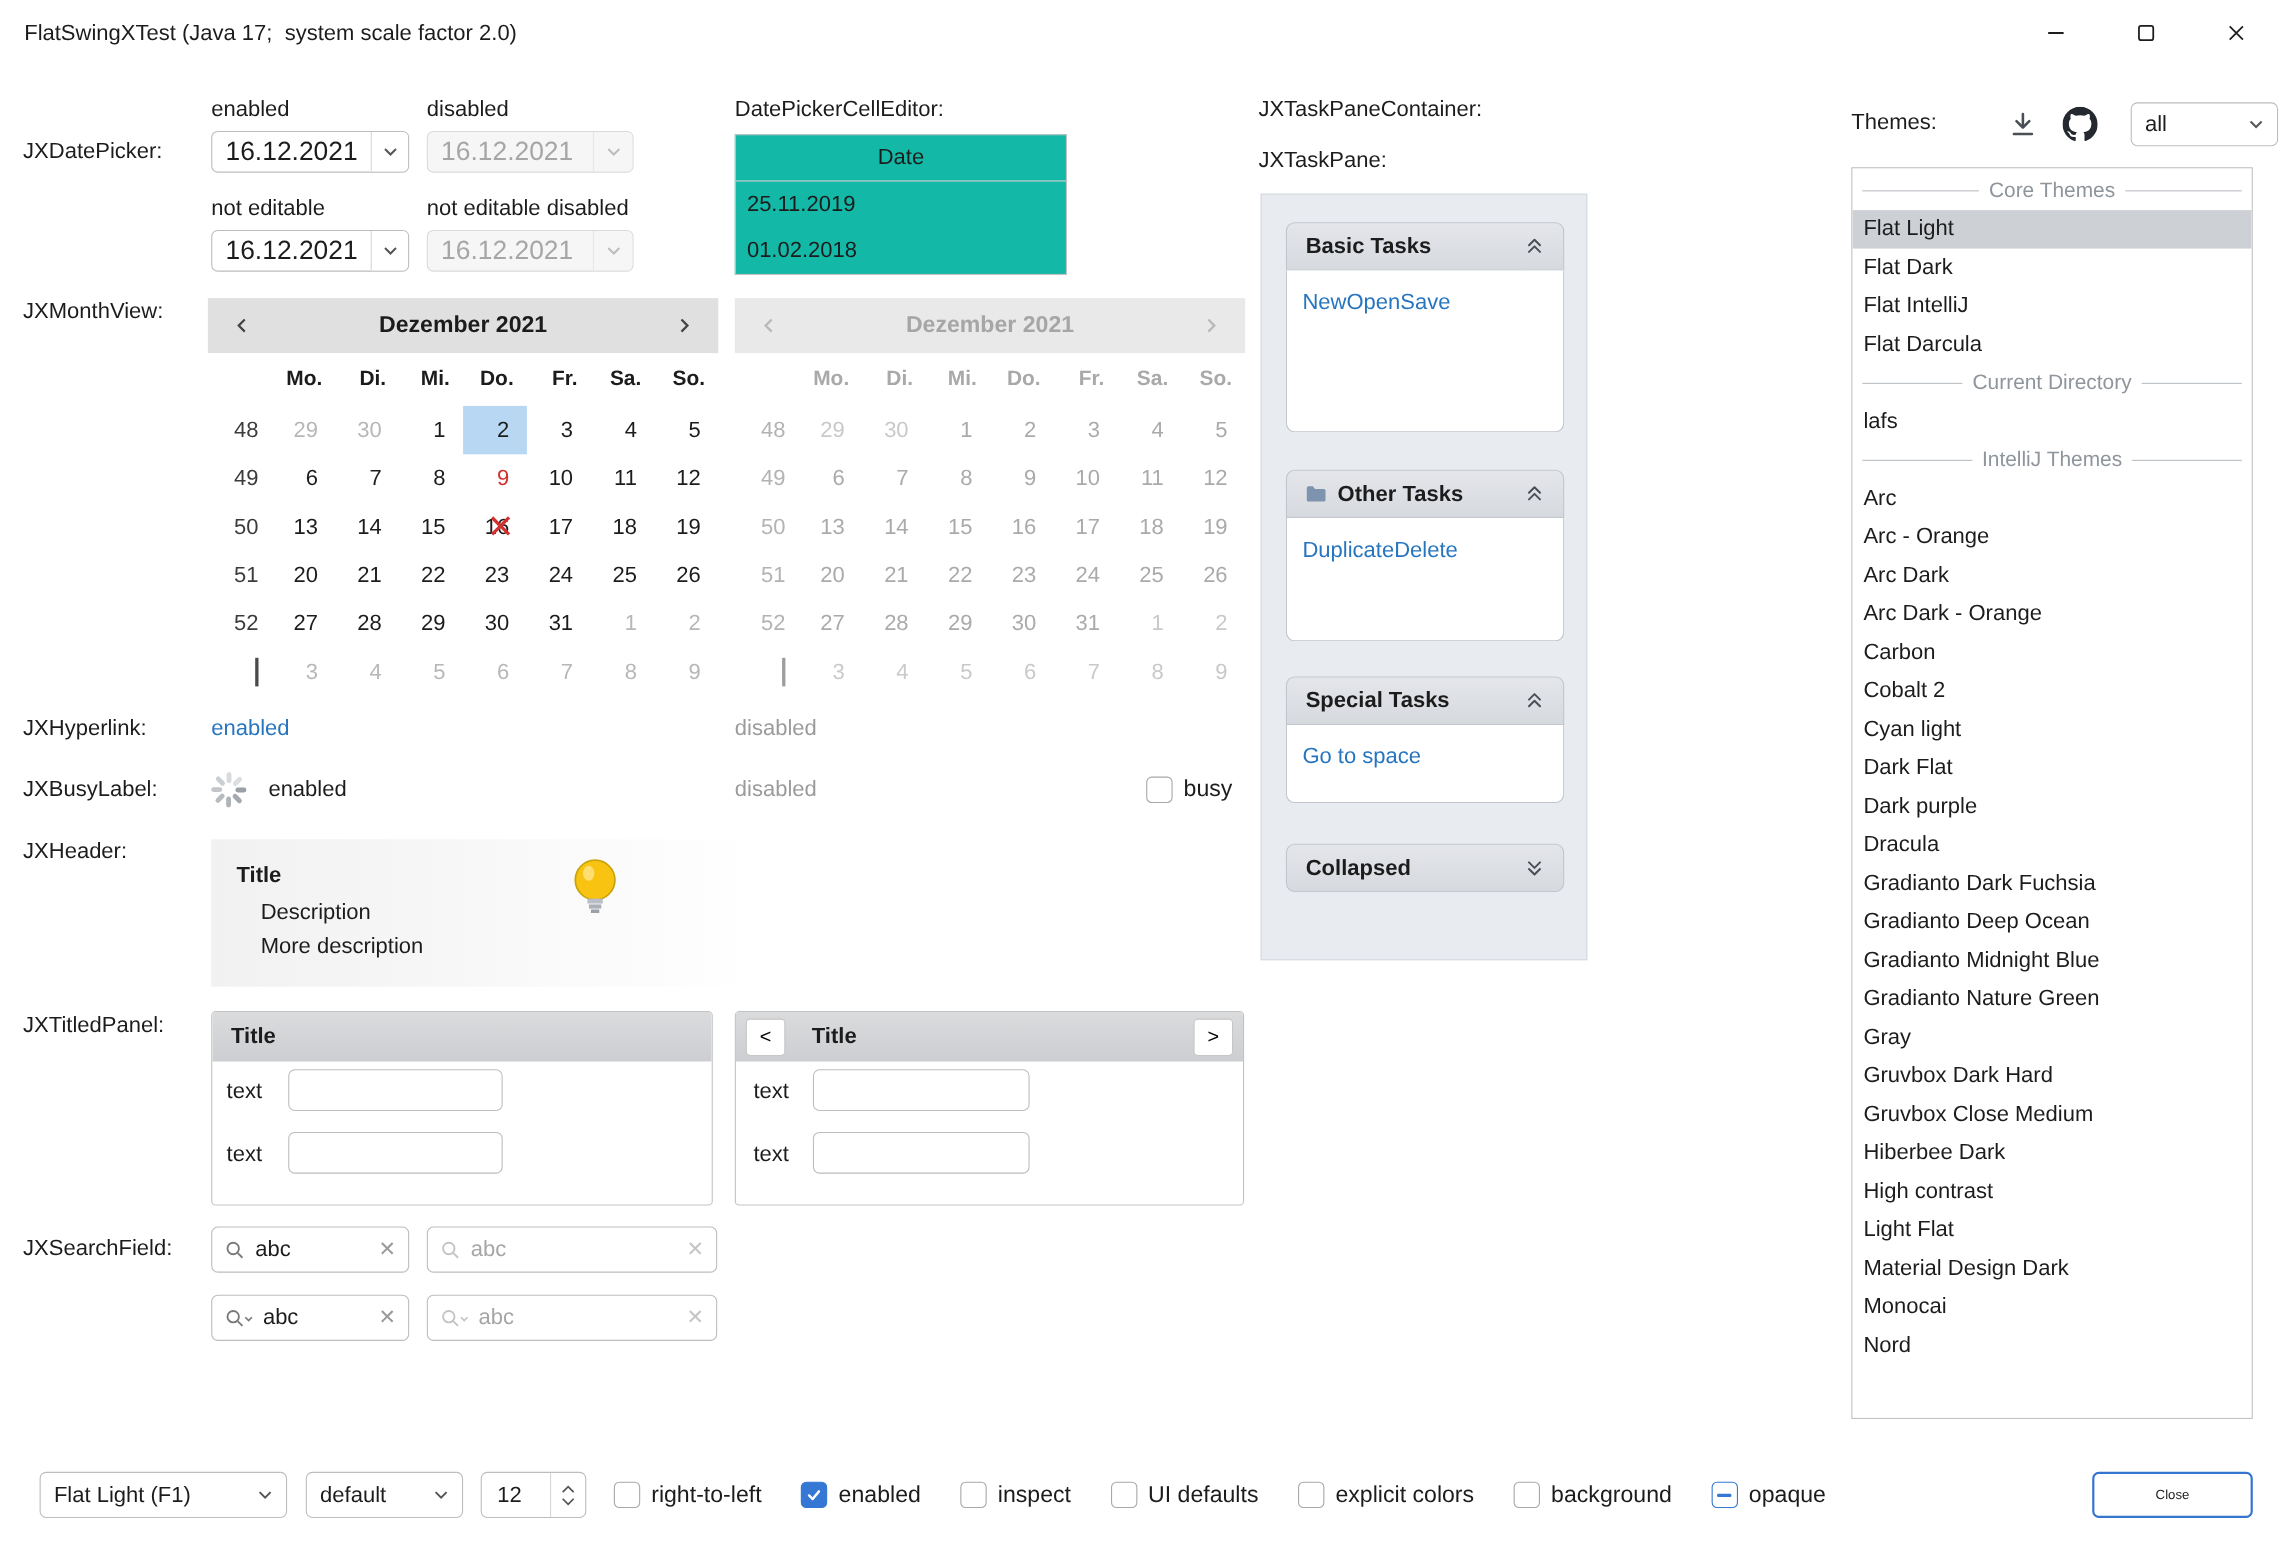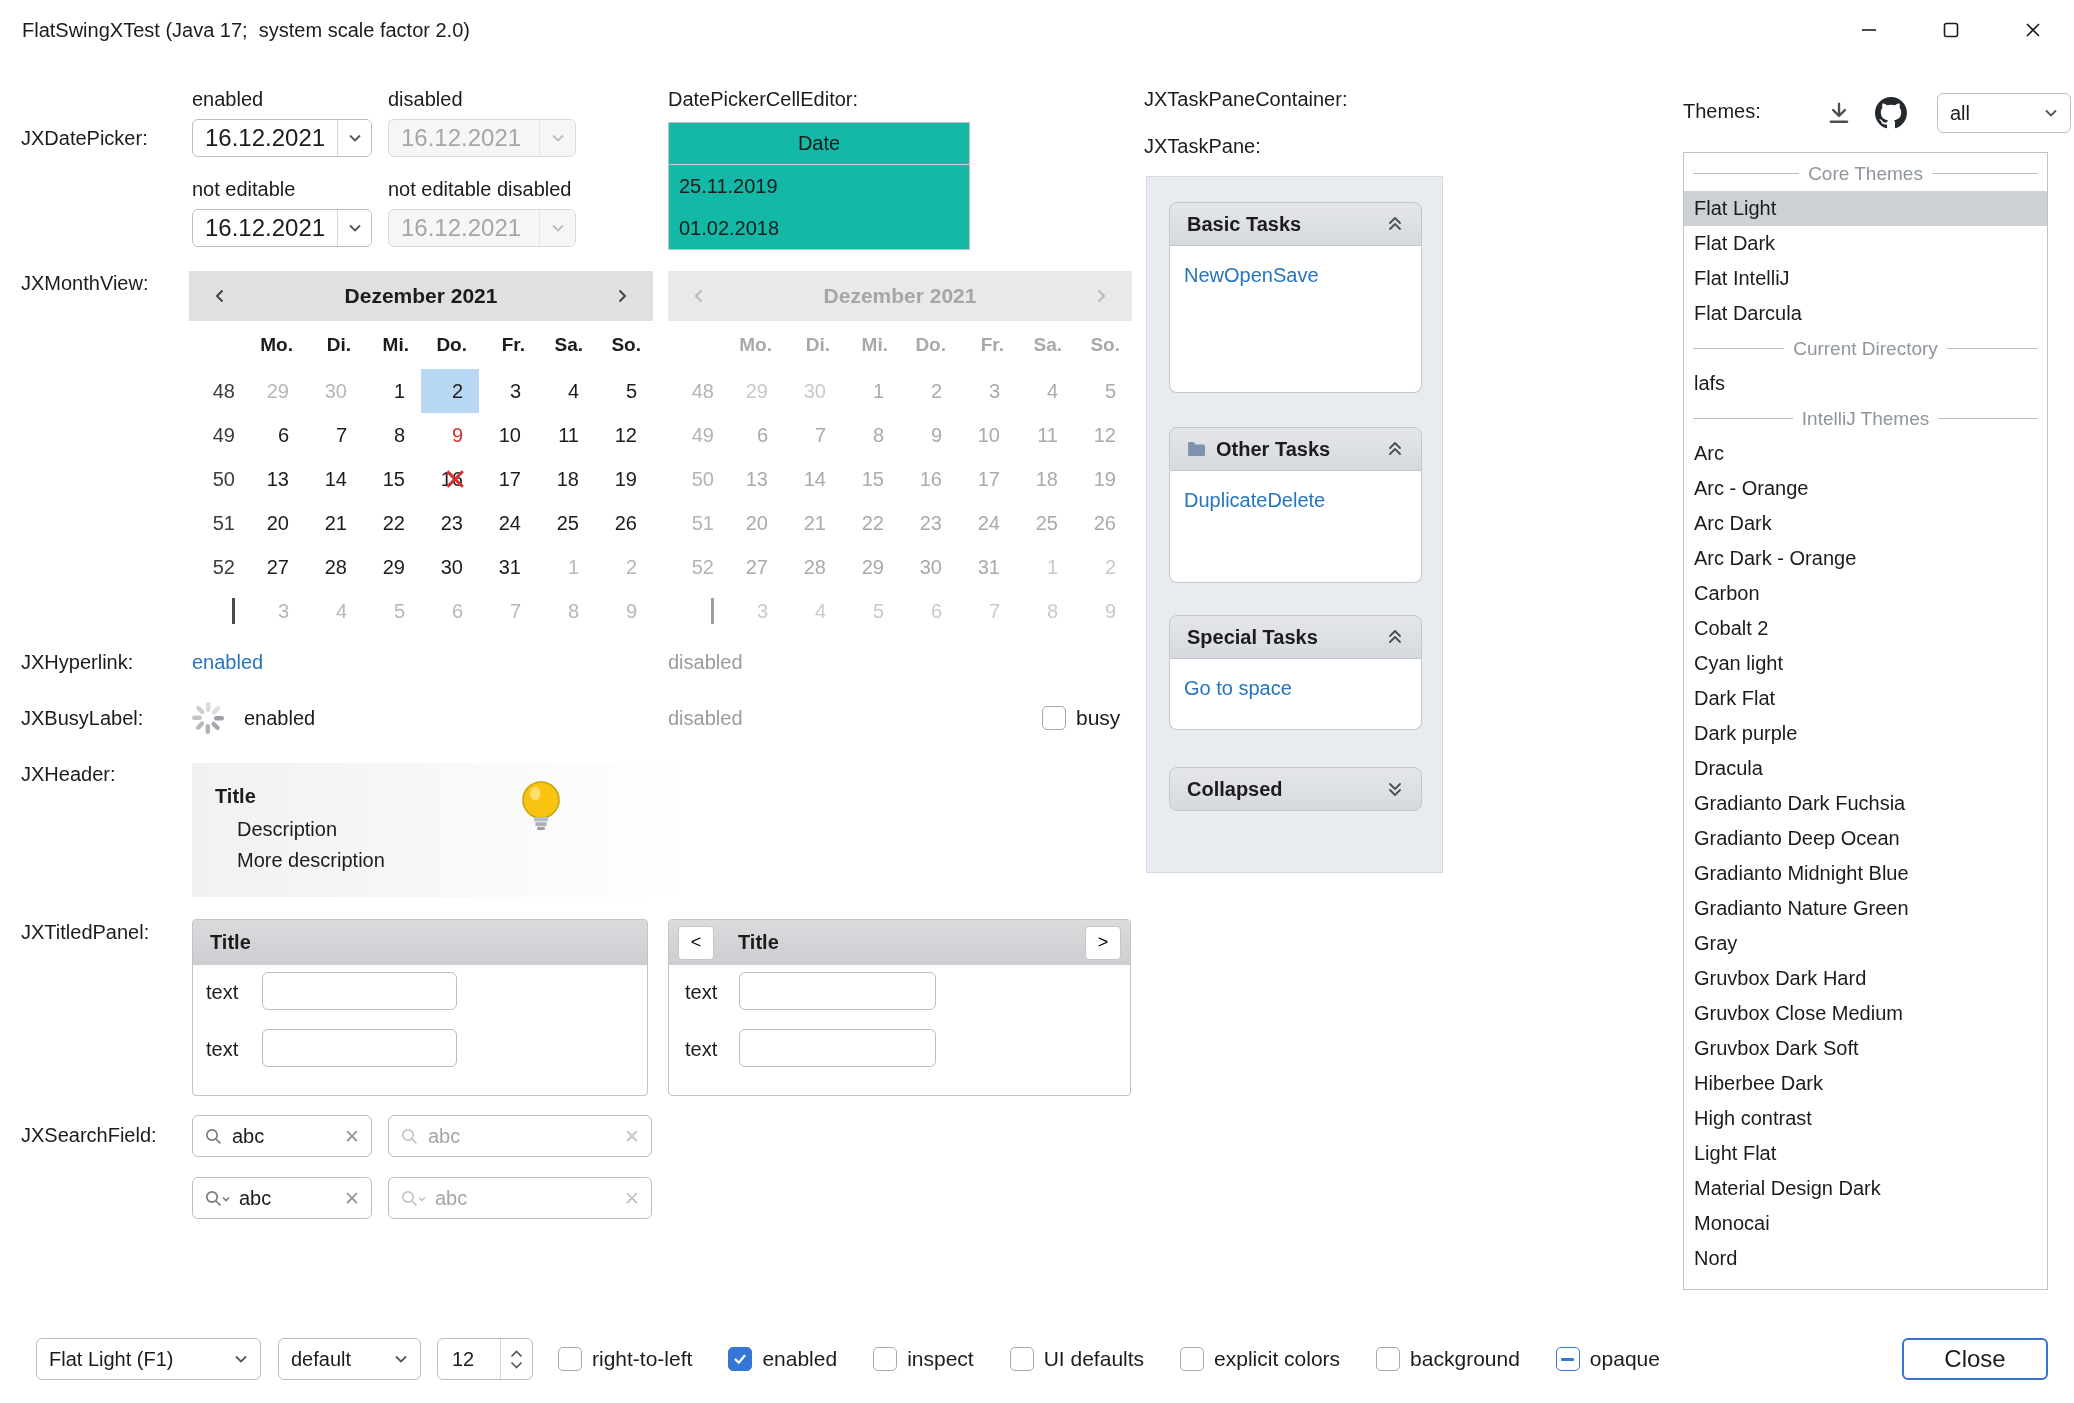--- a/index.html
+++ b/index.html
@@ -99,21 +99,21 @@
   .sep-line { flex:1; height:1px; background:#b9bec4; }
 
   
   .spin-btns { margin-left:auto; border-left:1px solid #d6d6d6; align-self:stretch; width:32px; display:flex; flex-direction:column; align-items:center; justify-content:center; gap:3px; cursor:pointer; }
   .cb-row { position:absolute; display:flex; align-items:center; gap:36px; height:42px; }
   .cb { display:inline-flex; gap:10px; font-size:21px; cursor:pointer; }
   .cb-box { width:24px; height:24px; border-radius:5px; border:1.6px solid #a8a8a8; background:#fff; display:flex; align-items:center; justify-content:center; flex:none; }
   .cb-box.checked { background:#3477d4; border-color:#3477d4; }
   .cb-box.indeterminate { border-color:#3477d4; }
   .cb-dash { width:13px; height:3px; background:#3477d4; border-radius:1px; }
-  .close-btn { position:absolute; border:2px solid #3574cf; border-radius:6px; background:#fff; font-size:24px; font-family:inherit; color:#1c1c1c; display:flex; align-items:center; justify-content:center; cursor:pointer;text-align:right; }
+  .close-btn { position:absolute; border:2px solid #3574cf; border-radius:6px; background:#fff; font-size:12px; font-family:inherit; color:#1c1c1c; display:flex; align-items:center; justify-content:center; cursor:pointer;text-align:right; }
 
   .busy-label { position:absolute; font-size:20px; }
 </style>
 </head>
 <body>
 
 <div class="titlebar">
   <span class="title">FlatSwingXTest (Java 17;  system scale factor 2.0)</span>
   <div class="win-btns">
     <button class="win-btn">
@@ -735,21 +735,20 @@
     <div class="theme-item">Dark Flat</div>
     <div class="theme-item">Dark purple</div>
     <div class="theme-item">Dracula</div>
     <div class="theme-item">Gradianto Dark Fuchsia</div>
     <div class="theme-item">Gradianto Deep Ocean</div>
     <div class="theme-item">Gradianto Midnight Blue</div>
     <div class="theme-item">Gradianto Nature Green</div>
     <div class="theme-item">Gray</div>
     <div class="theme-item">Gruvbox Dark Hard</div>
     <div class="theme-item">Gruvbox Close Medium</div>
-    <div class="theme-item">Gruvbox Dark Soft</div>
     <div class="theme-item">Hiberbee Dark</div>
     <div class="theme-item">High contrast</div>
     <div class="theme-item">Light Flat</div>
     <div class="theme-item">Material Design Dark</div>
     <div class="theme-item">Monocai</div>
     <div class="theme-item">Nord</div>
   </div>
 
 <div class="combo" style="left:36px;top:1338px;width:225px;height:42px">
   <span>Flat Light (F1)</span>

